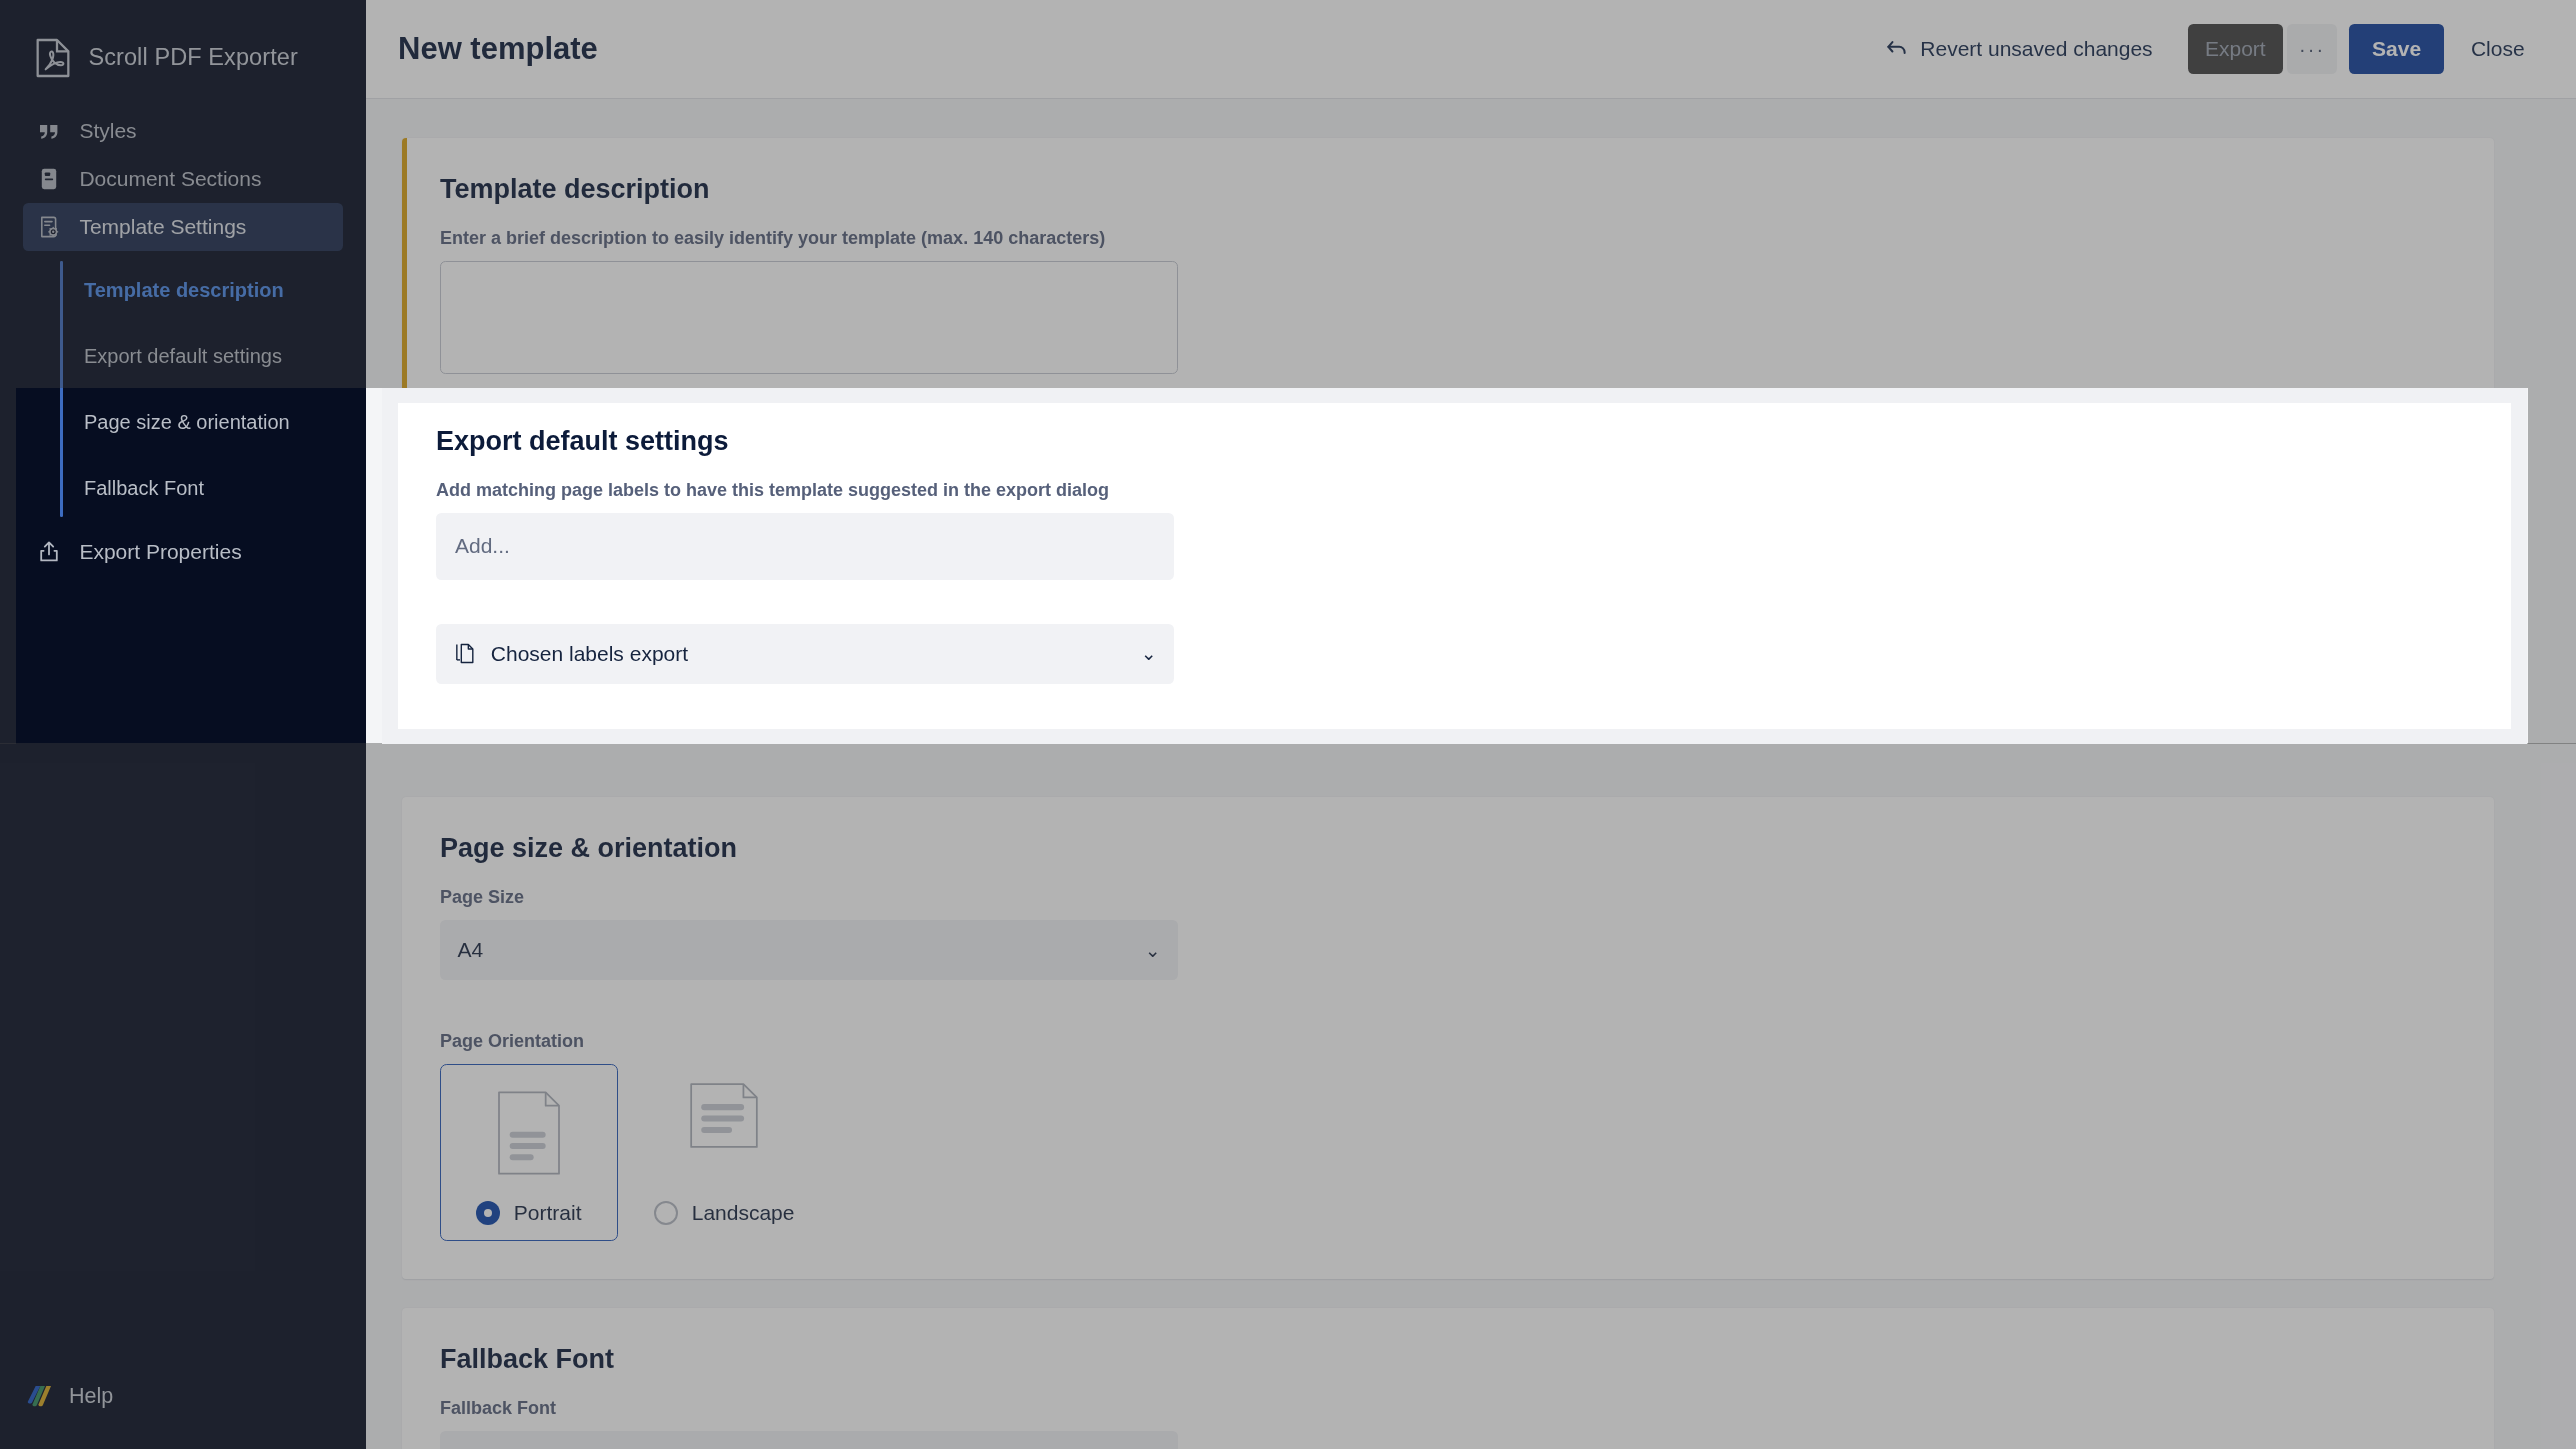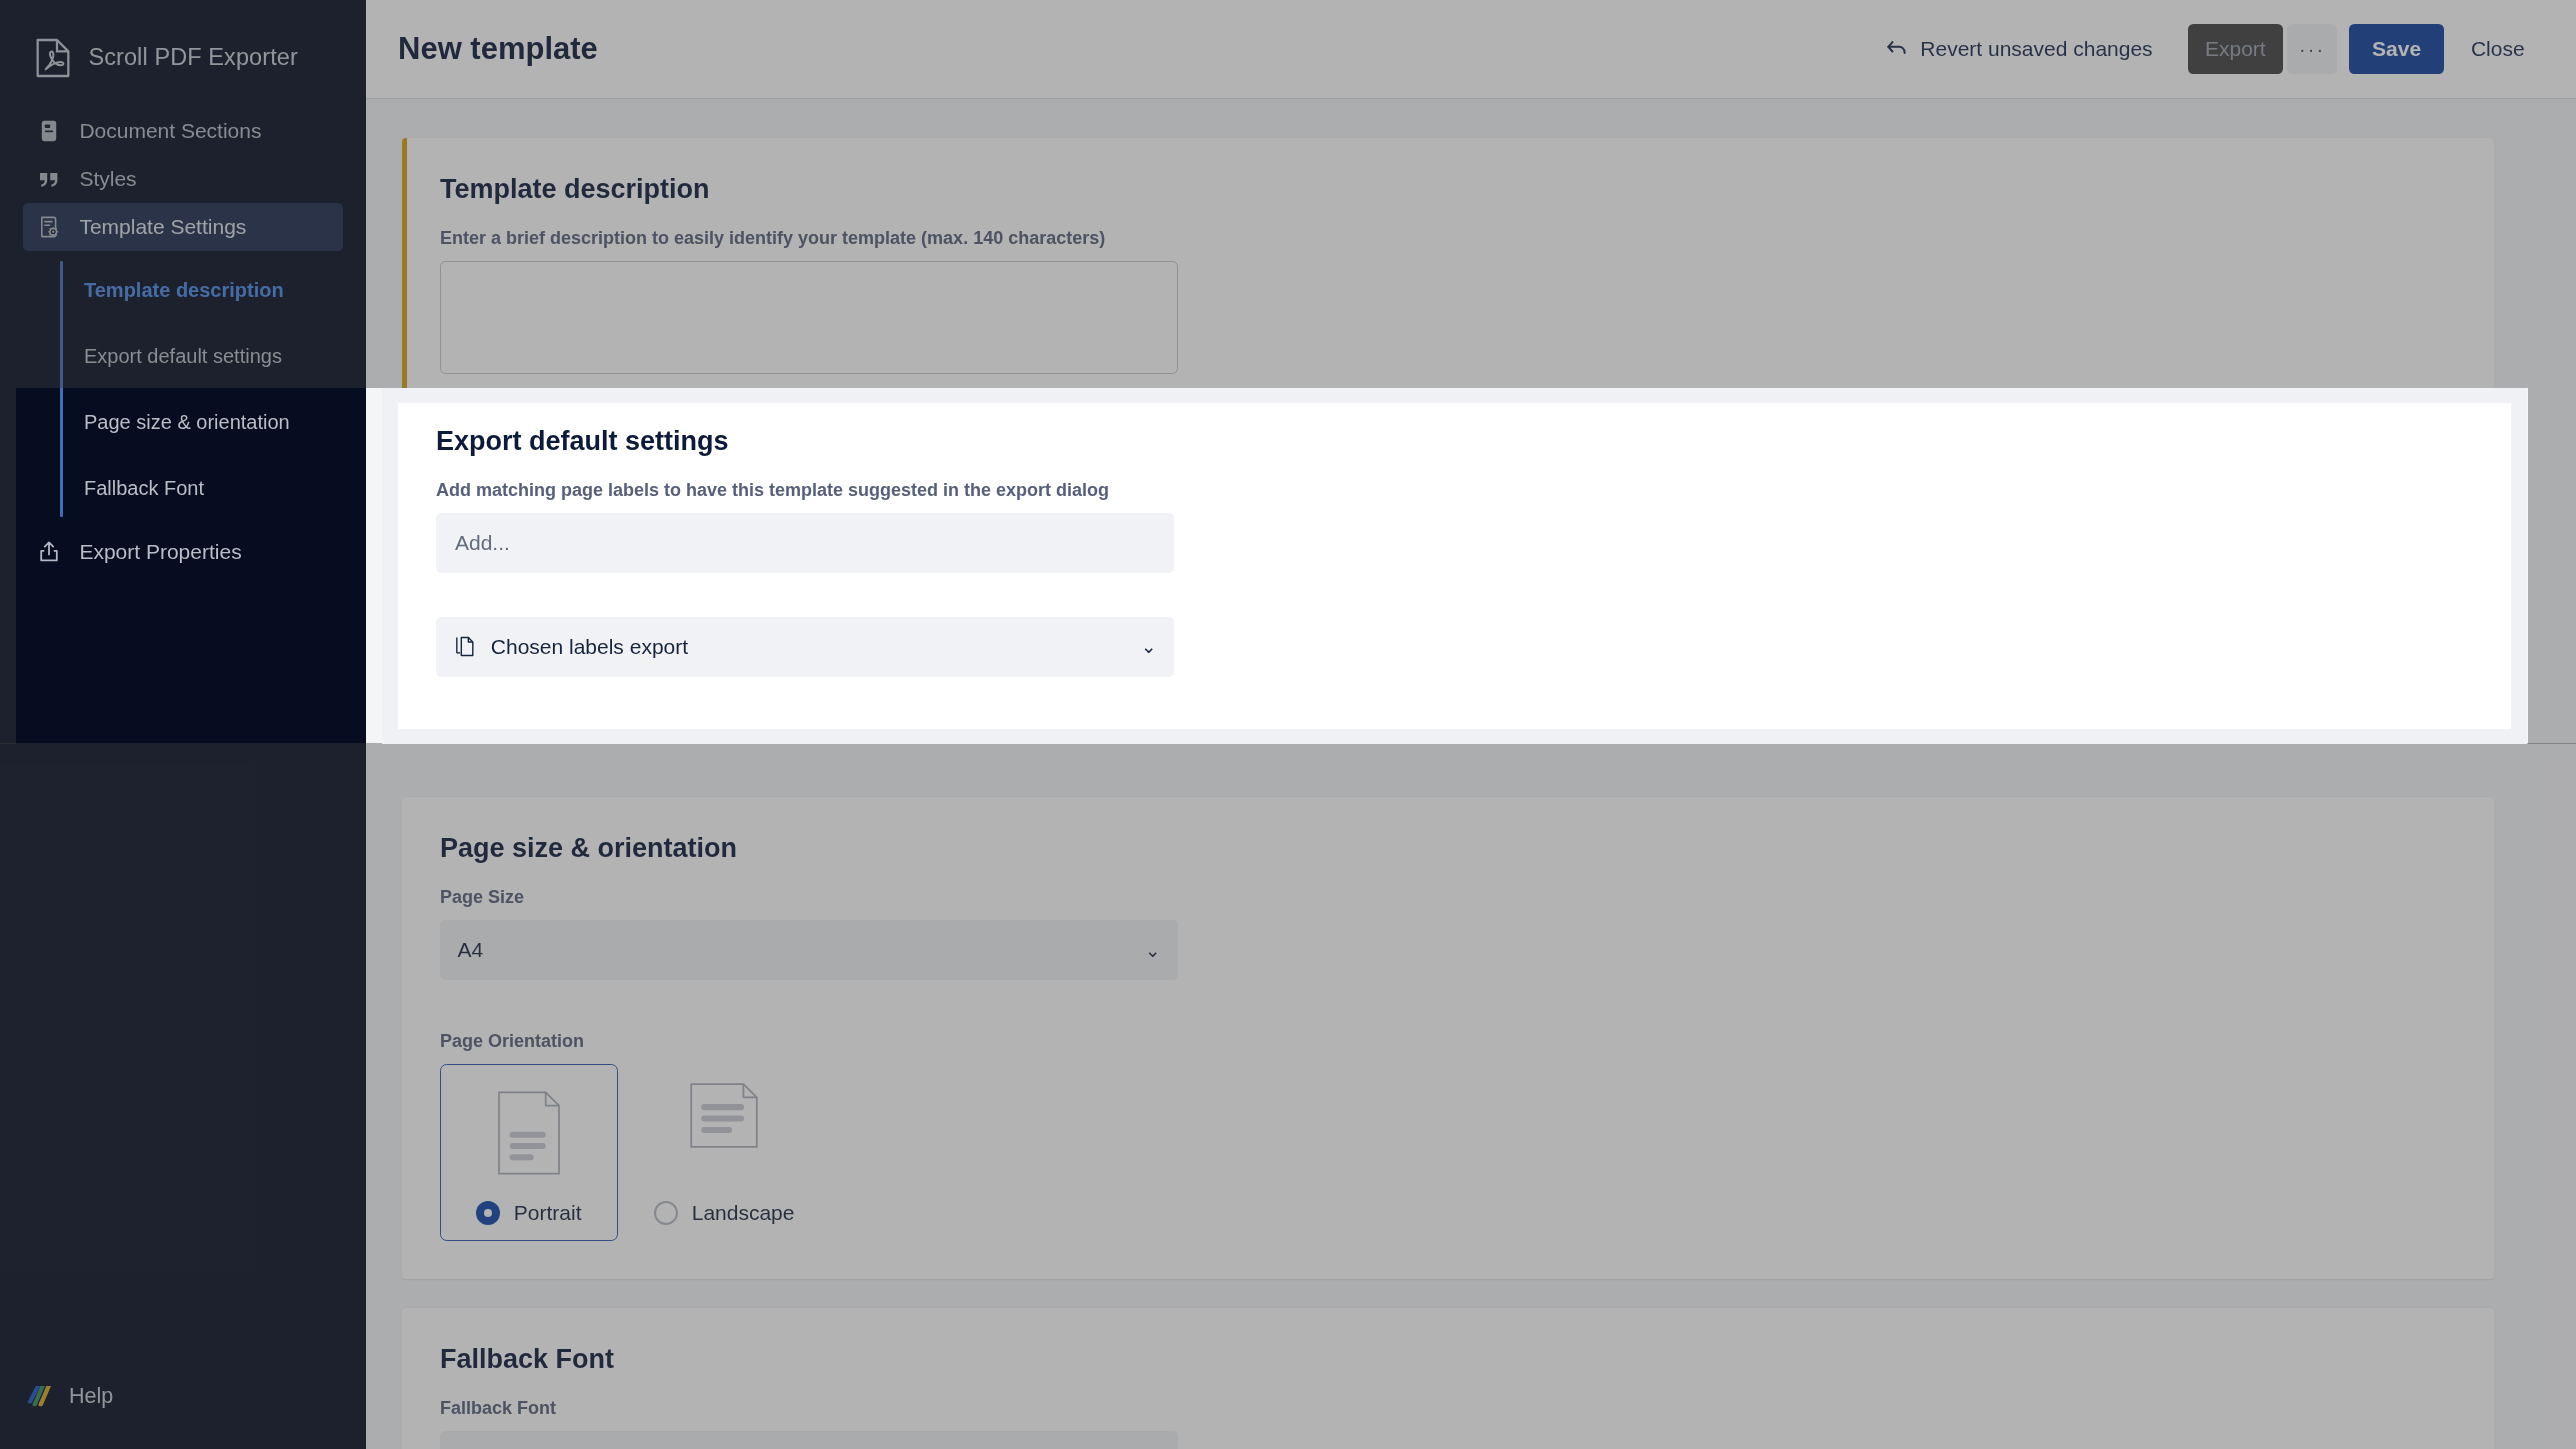--- a/index.html
+++ b/index.html
@@ -88,21 +88,21 @@
   }
   .card-inner { padding: 36px 38px 38px 38px; }
   .card-title { font-size: 27px; font-weight: bold; color: #0c1b3a; margin-bottom: 23px; }
   .field-label { font-size: 18px; font-weight: bold; color: #56607a; margin-bottom: 12px; }
 
   .textarea-box {
     width: 738px; height: 113px;
     border: 1.3px solid #c3c7d0; border-radius: 5.4px; background: #ffffff;
   }
   .input-box {
-    width: 738px; height: 60px; border-radius: 5.4px;
+    width: 738px; height: 67px; border-radius: 5.4px;
     background: #f1f2f5; display: flex; align-items: center;
     padding: 0 19px; font-size: 21px; color: #626b80;
   }
   .select-box {
     width: 738px; height: 60px; border-radius: 5.4px;
     background: #f1f2f5; display: flex; align-items: center;
     padding: 0 17.4px; font-size: 21px; color: #16243f; gap: 13.4px;
   }
   .select-box .chev { margin-left: auto; font-size: 19px; color: #16243f; }
   .select-ico { width: 24px; height: 24px; flex: 0 0 24px; }
@@ -159,37 +159,37 @@
           <path d="M16 47c9-8 13-20 11-25-2-4-6-1-4 5 2 7 9 14 16 14 5 0 5-5-1-5-8 0-15 5-22 11" stroke-width="3" stroke-linecap="round" stroke-linejoin="round"></path>
         </svg>
       </span>
       <span class="brand-name">Scroll PDF Exporter</span>
     </div>
 
     <nav class="nav">
 
       <div class="nav-item">
         <span class="nav-ico">
+          <svg viewBox="0 0 40 40" width="24" height="24" fill="#b3b8c2">
+            <path d="M5 10h12v12c0 6-4 10-10 11v-4c4-1 6-3 6-7H5z"></path>
+            <path d="M22 10h12v12c0 6-4 10-10 11v-4c4-1 6-3 6-7H22z"></path>
+          </svg>
+        </span>
+        <span>Styles</span>
+      </div>
+
+      <div class="nav-item">
+        <span class="nav-ico">
           <svg viewBox="0 0 40 40" width="24" height="24">
               <rect x="8" y="3" width="24" height="34" rx="4" fill="#b3b8c2"></rect>
               <rect x="13" y="9" width="9" height="6" rx="1.5" fill="#0c1428"></rect>
               <rect x="13" y="19" width="14" height="3" rx="1.5" fill="#0c1428"></rect>
             </svg>
         </span>
         <span>Document Sections</span>
-      </div>
-
-      <div class="nav-item">
-        <span class="nav-ico">
-          <svg viewBox="0 0 40 40" width="24" height="24" fill="#b3b8c2">
-            <path d="M5 10h12v12c0 6-4 10-10 11v-4c4-1 6-3 6-7H5z"></path>
-            <path d="M22 10h12v12c0 6-4 10-10 11v-4c4-1 6-3 6-7H22z"></path>
-          </svg>
-        </span>
-        <span>Styles</span>
       </div>
 
       <div class="nav-item active">
         <span class="nav-ico">
           <svg viewBox="0 0 40 40" width="24" height="24" fill="none" stroke="#b3b8c2" stroke-width="2.6">
             <path d="M8 4h20a3 3 0 013 3v26a3 3 0 01-3 3H8z" stroke-linejoin="round"></path>
             <path d="M13 11h12M13 17h8" stroke-linecap="round"></path>
             <circle cx="27" cy="28" r="5.5" fill="#060d21"></circle>
             <circle cx="27" cy="28" r="2" fill="#b3b8c2" stroke="none"></circle>
             <path d="M27 20.5v2M27 33.5v2M19.5 28h2M32.5 28h2M21.7 22.7l1.4 1.4M30.9 31.9l1.4 1.4M32.3 22.7l-1.4 1.4M23.1 31.9l-1.4 1.4" stroke-linecap="round" stroke-width="2.2"></path>

